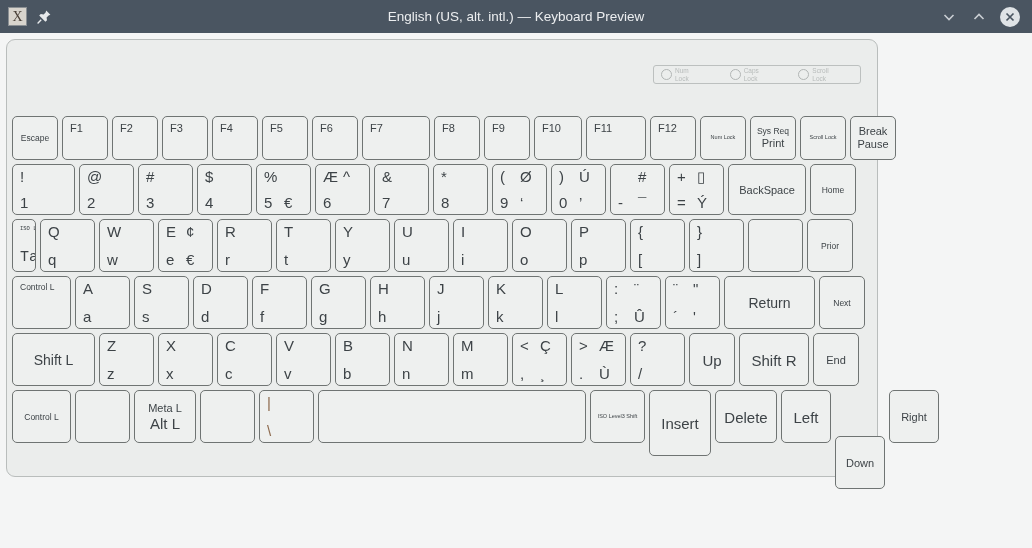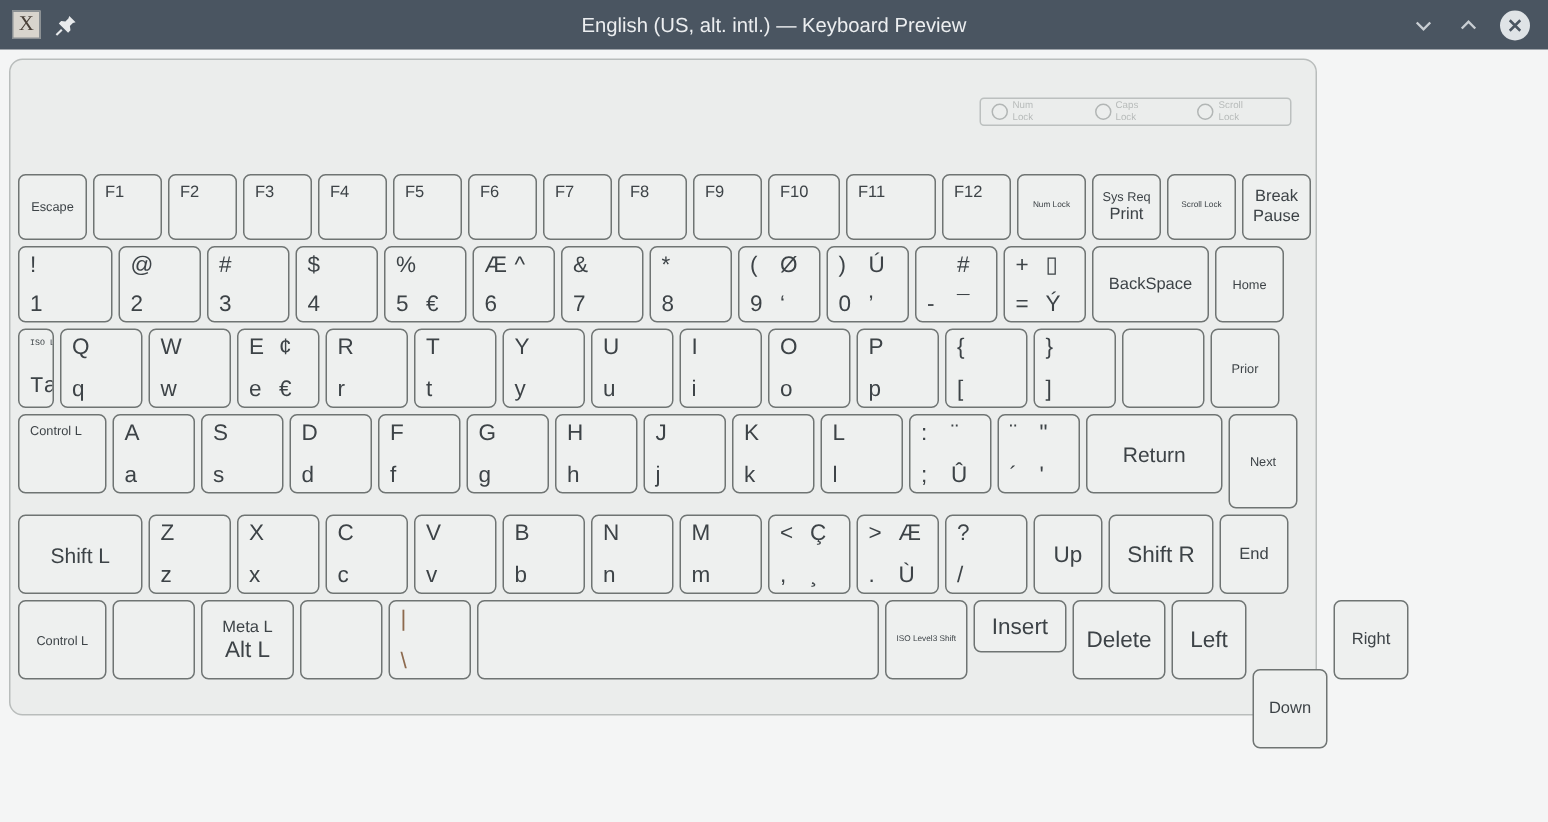--- a/index.html
+++ b/index.html
@@ -237,21 +237,21 @@
           </div>
           <div class="key" style="width: 46px; height: 44px;">
             <div class="lbl s-med pos-tl">F4</div>
           </div>
           <div class="key" style="width: 46px; height: 44px;">
             <div class="lbl s-med pos-tl">F5</div>
           </div>
           <div class="key" style="width: 46px; height: 44px;">
             <div class="lbl s-med pos-tl">F6</div>
           </div>
-          <div class="key" style="width: 46px; height: 44px;">
+          <div class="key" style="width: 68px; height: 44px;">
             <div class="lbl s-med pos-tl">F7</div>
           </div>
           <div class="key" style="width: 46px; height: 44px;">
             <div class="lbl s-med pos-tl">F8</div>
           </div>
           <div class="key" style="width: 46px; height: 44px;">
             <div class="lbl s-med pos-tl">F9</div>
           </div>
           <div class="key" style="width: 48px; height: 44px;">
             <div class="lbl s-med pos-tl">F10</div>
@@ -579,21 +579,21 @@
             <div class="quad">
               <span class="q-tl">¨</span>
               <span class="q-tr">"</span>
               <span class="q-bl">´</span>
               <span class="q-br">'</span>
             </div>
           </div>
           <div class="key" style="width: 91px; height: 53px;">
             <div class="lbl s-huge pos-c">Return</div>
           </div>
-          <div class="key" style="width: 46px; height: 63px; padding-left: 37px;">
+          <div class="key" style="width: 46px; height: 53px; padding-left: 37px;">
             <div class="lbl s-small pos-c">Next</div>
           </div>
         </div>
         <div class="krow">
           <div class="key" style="width: 83px; height: 53px;">
             <div class="lbl s-huge pos-c">Shift L</div>
           </div>
           <div class="key" style="width: 55px; height: 53px;">
             <div class="quad">
               <span class="q-tl">Z</span>
@@ -701,21 +701,21 @@
               <span class="q-tl tint">|</span>
               <span class="q-tr tint"></span>
               <span class="q-bl tint">\</span>
               <span class="q-br tint"></span>
             </div>
           </div>
           <div class="key blank" style="width: 268px; height: 53px;"></div>
           <div class="key" style="width: 55px; height: 53px;">
             <div class="lbl s-tiny pos-c">ISO Level3 Shift</div>
           </div>
-          <div class="key" style="width: 62px; height: 35px; padding-left: 15px;">
+          <div class="key" style="width: 62px; height: 66px; padding-left: 15px;">
             <div class="lbl s-big pos-c">Insert</div>
           </div>
           <div class="key" style="width: 62px; height: 53px;">
             <div class="lbl s-big pos-c">Delete</div>
           </div>
           <div class="key" style="width: 50px; height: 53px;">
             <div class="lbl s-big pos-c">Left</div>
           </div>
           <div class="key" style="width: 50px; height: 53px; margin-top: 48px;">
             <div class="lbl s-med pos-c">Down</div>

